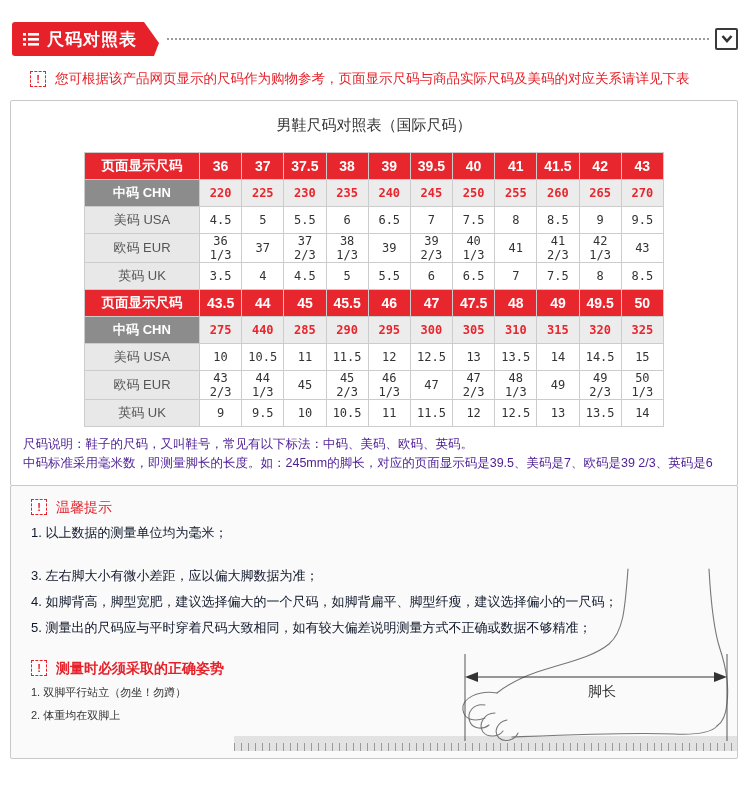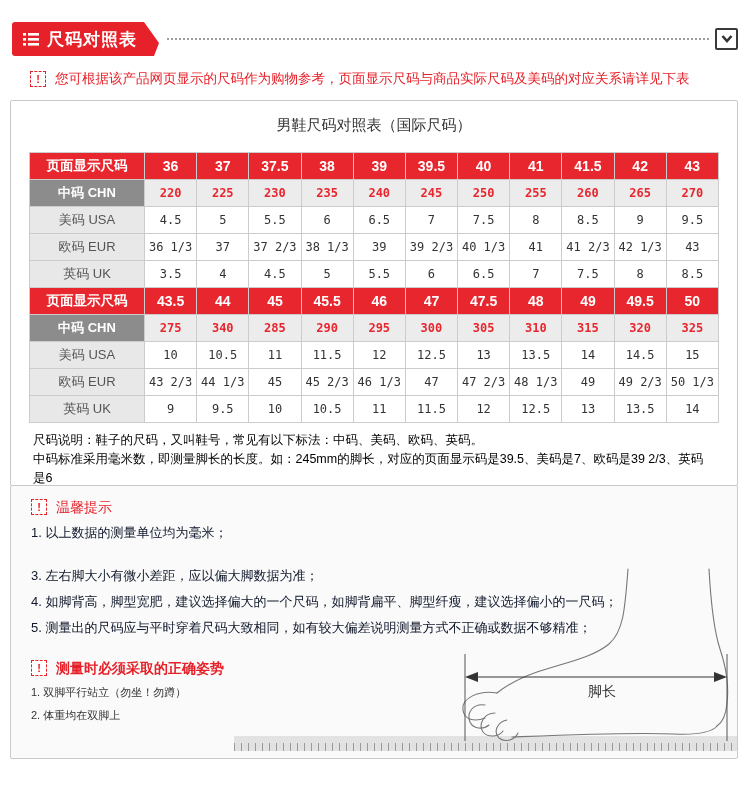--- a/index.html
+++ b/index.html
@@ -19,33 +19,33 @@
   
   #notice{position:absolute;left:30px;top:70px;display:flex;align-items:center;gap:9px;
           color:#e62129;font-size:13.5px;}
   .excl-icon{width:14px;height:14px;border:1px dashed #e62129;color:#e62129;font-size:11px;font-weight:bold;
              display:inline-flex;align-items:center;justify-content:center;flex:0 0 auto;background:#fff;}
 
   
   #table-box{position:absolute;left:10px;top:100px;width:726px;height:384px;background:#fff;
              border:1px solid #c9c9c9;border-radius:2px;}
   .tbl-title{margin:15px 0 0;text-align:center;font-size:15px;color:#333;font-weight:400;}
-  #size-table{margin:17px auto 0;width:690px;border-collapse:collapse;table-layout:fixed;}
+  #size-table{margin:17px auto 0;width:580px;border-collapse:collapse;table-layout:fixed;}
   #size-table td{border:1px solid #ccc;height:26px;text-align:center;vertical-align:middle;
                  font-size:12px;color:#333;font-family:"DejaVu Sans Mono","Liberation Mono",monospace;
                  padding:0 1px;overflow:hidden;}
   #size-table td.lbl{font-family:"Liberation Sans","DejaVu Sans",sans-serif;font-size:13px;}
   #size-table tr.row-page td{background:#e8262e;color:#fff;font-weight:bold;font-size:14px;
                  font-family:"Liberation Sans","DejaVu Sans",sans-serif;}
   #size-table tr.row-page td.lbl{font-size:13.5px;}
   #size-table tr.row-chn td{background:#ececec;color:#e8262e;font-weight:bold;}
   #size-table tr.row-chn td.lbl{background:#8c8c8c;color:#fff;font-weight:bold;}
   #size-table tr.row-plain td{background:#fff;}
   #size-table tr.row-plain td.lbl{background:#e8e8e8;color:#555;}
-  #notes{margin:8px 22px 0;font-size:12.5px;line-height:19px;color:#000000;}
+  #notes{margin:8px 12px 0;font-size:12.5px;line-height:19px;color:#4c1d95;}
 
   
   #tips-box{position:absolute;left:10px;top:485px;width:726px;height:272px;background:#fafafa;
             border:1px solid #c9c9c9;border-radius:2px;}
   .tips-inner{padding:13px 0 0 20px;}
   .sec-title{display:flex;align-items:center;gap:9px;color:#e62129;font-size:14px;line-height:16px;}
   .sec-title.bold .sec-title-text{font-weight:bold;}
   #tips-list{margin-top:10px;font-size:13px;line-height:15px;color:#0f172a;position:relative;z-index:2;}
   #tips-list .tip-item{margin-bottom:11px;white-space:nowrap;}
   #tips-list .tip-item:first-child{margin-bottom:28px;}
@@ -176,21 +176,21 @@
             <td>47</td>
             <td>47.5</td>
             <td>48</td>
             <td>49</td>
             <td>49.5</td>
             <td>50</td>
           </tr>
           <tr class="row-chn">
             <td class="lbl">中码 CHN</td>
             <td>275</td>
-            <td>340</td>
+            <td>440</td>
             <td>285</td>
             <td>290</td>
             <td>295</td>
             <td>300</td>
             <td>305</td>
             <td>310</td>
             <td>315</td>
             <td>320</td>
             <td>325</td>
           </tr>

